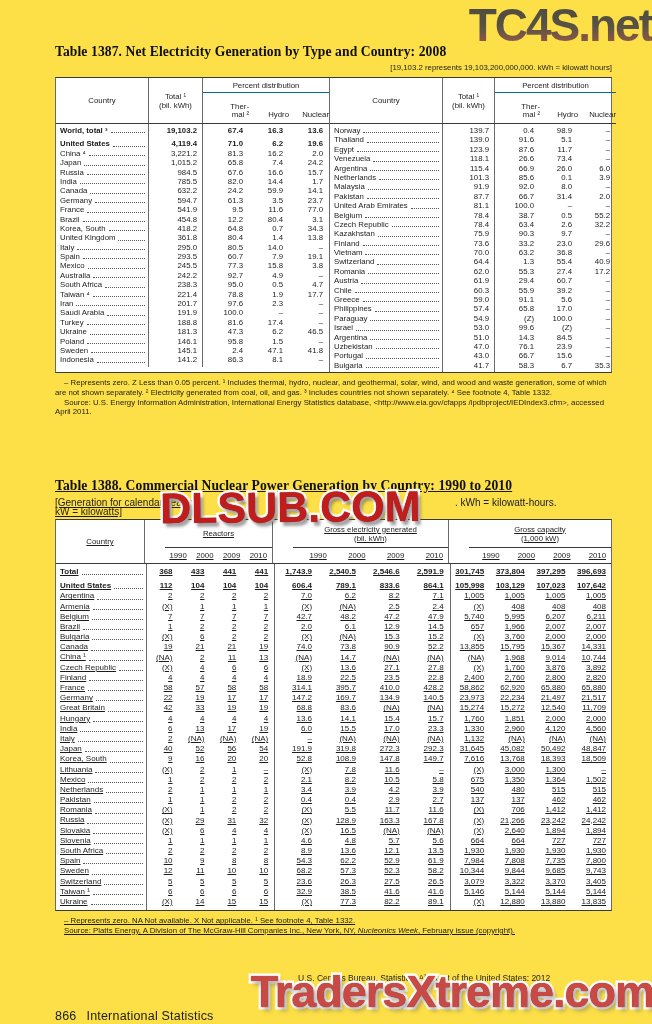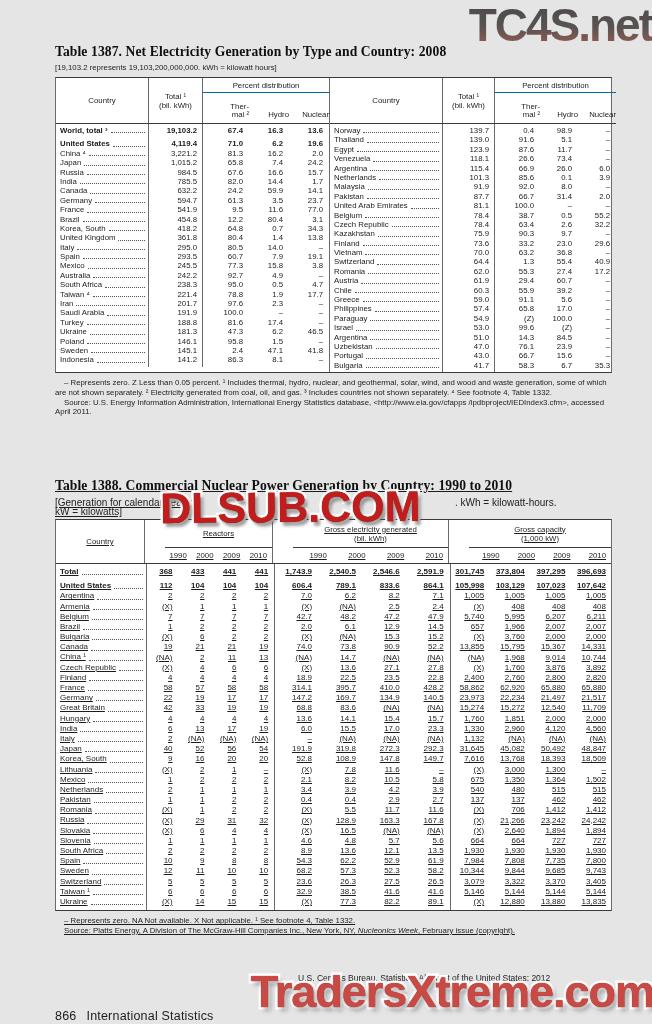--- a/index.html
+++ b/index.html
@@ -1,37 +1,37 @@
 <!DOCTYPE html>
 <html><head>
 <meta charset="utf-8">
 <style>
   * { margin:0; padding:0; box-sizing:border-box; }
   html,body { background:#ffffff; }
   body { width:652px; height:1024px; font-family:"Liberation Sans", sans-serif; color:#1c1c1c; }
-  .page { position:relative; width:652px; height:1024px; background:#e5e5e5; overflow:hidden; }
+  .page { position:relative; width:652px; height:1024px; background:#fde047; overflow:hidden; }
 
   
   .wm { position:absolute; font-weight:800; white-space:nowrap; font-family:"Liberation Sans", sans-serif; }
   .wm-top { top:-2px; right:0px; font-size:46px; letter-spacing:-2px;
     background:linear-gradient(180deg,#3f3d3c 0%,#4c4846 52%,#8e5148 88%,#9a5a50 100%);
     -webkit-background-clip:text; background-clip:text; color:transparent; opacity:.93; z-index:5; }
   .wm-mid { left:160px; top:483px; font-size:43px; letter-spacing:0px; z-index:6;
     color:#c21d1d; -webkit-text-stroke:5px #ffffff; paint-order:stroke fill;
     text-shadow:0 0 1px #6d0a0a, 3px 4px 3px rgba(80,80,80,.55); transform:rotate(-0.5deg); }
   .wm-bottom { right:-2px; top:966px; font-size:45px; letter-spacing:-1px; z-index:6;
     color:#c94944; -webkit-text-stroke:5px #ffffff; paint-order:stroke fill;
     text-shadow:0 0 1px #7c1210, 3px 4px 4px rgba(100,100,100,.5); }
 
   
   .sec { position:absolute; left:55px; width:557px; }
   .sec-1387 { top:44px; }
   .sec-1388 { top:478px;text-decoration:underline; }
   .tbltitle { font-family:"Liberation Serif", serif; font-size:13.6px; font-weight:bold; color:#0f0f0f; letter-spacing:.1px; }
-  .bracket { font-size:7.8px; margin-top:3px; color:#222; position:relative; height:10px; }
+  .bracket { font-size:7.8px; margin-top:3px; color:#222; position:relative; height:10px;text-align:right; }
   .bracket2 { font-size:10px; margin-top:3px; color:#222; position:relative; }
   .bracket2 .l1 { position:relative; height:9px; }
   .bracket2 .frag-right { position:absolute; left:400px; top:0; }
   .bracket2 .l2 { height:9px; }
 
   
   .tbl { margin-top:4px; border-top:1px solid #3a3a3a; border-bottom:1.5px solid #3a3a3a;
          border-left:1px solid #6a6a6a; border-right:1px solid #6a6a6a; display:flex; background:#fff; }
   .bold { font-weight:bold; }
   .gap { margin-bottom:4px; }

